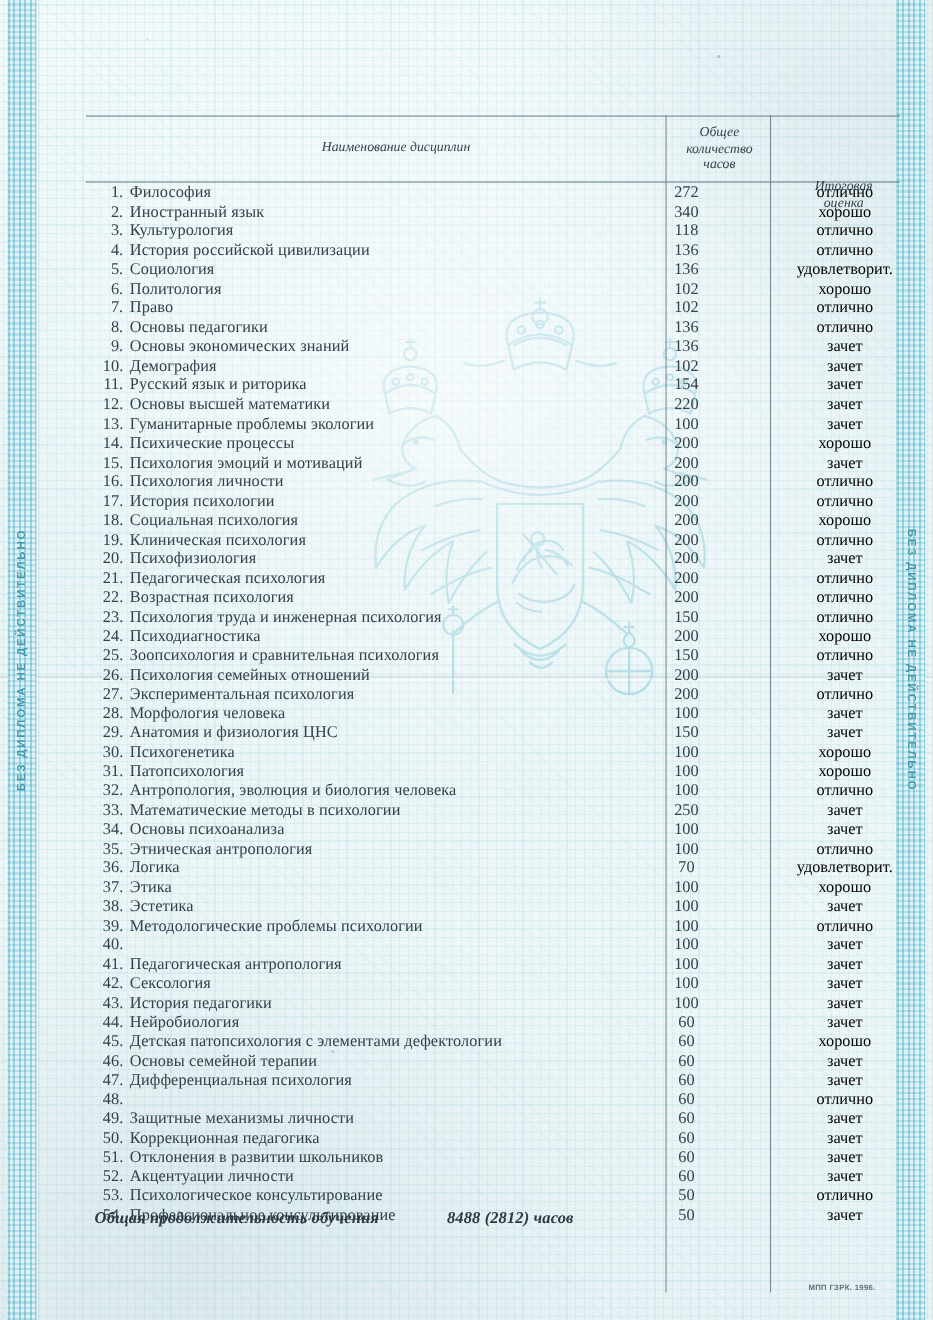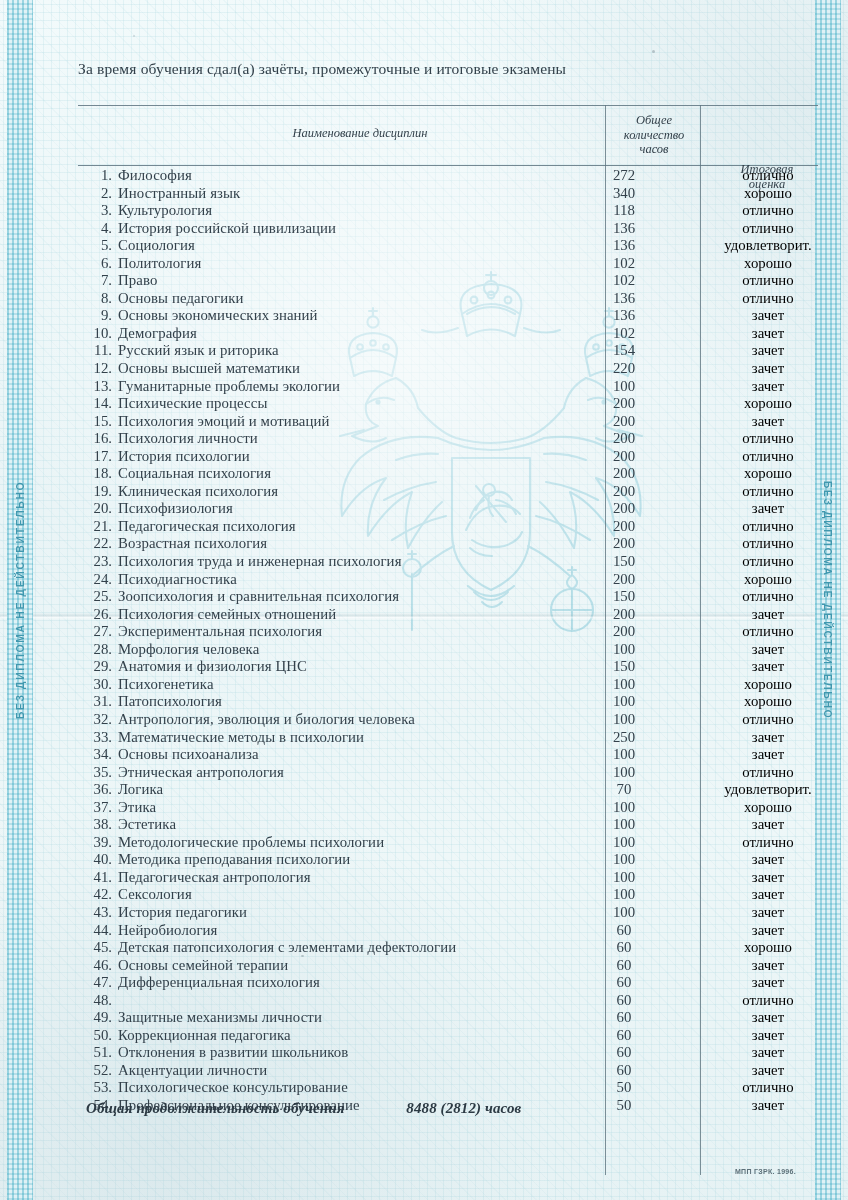--- a/index.html
+++ b/index.html
@@ -346,21 +346,20 @@
   <div class="edge-band left">
     <span class="edge-text">БЕЗ ДИПЛОМА НЕ ДЕЙСТВИТЕЛЬНО</span>
   </div>
   <div class="edge-band right">
     <span class="edge-text">БЕЗ ДИПЛОМА НЕ ДЕЙСТВИТЕЛЬНО</span>
   </div>
 
   <div class="content">
 
     <div class="intro">
-      <div>За время обучения сдал(а) зачёты,  промежуточные и итоговые экзамены</div>
     </div>
 
     <div class="rule" style="left:78px; top:105px; width:740px;"></div>
     <div class="rule" style="left:78px; top:165px; width:740px;"></div>
     <div class="vrule" style="left:605px; top:105px; height:1070px;"></div>
     <div class="vrule" style="left:700px; top:105px; height:1070px;"></div>
 
     <div class="thead subject">Наименование дисциплин</div>
     <div class="thead hours">
       <div>Общее</div>
@@ -602,21 +601,20 @@
           <span class="grade">зачет</span>
         </div>
         <div class="row">
           <span class="num">39.</span>
           <span class="name">Методологические проблемы психологии</span>
           <span class="hours">100</span>
           <span class="grade">отлично</span>
         </div>
         <div class="row">
           <span class="num">40.</span>
-          <span class="name">Методика преподавания психологии</span>
           <span class="hours">100</span>
           <span class="grade">зачет</span>
         </div>
         <div class="row">
           <span class="num">41.</span>
           <span class="name">Педагогическая антропология</span>
           <span class="hours">100</span>
           <span class="grade">зачет</span>
         </div>
         <div class="row">

